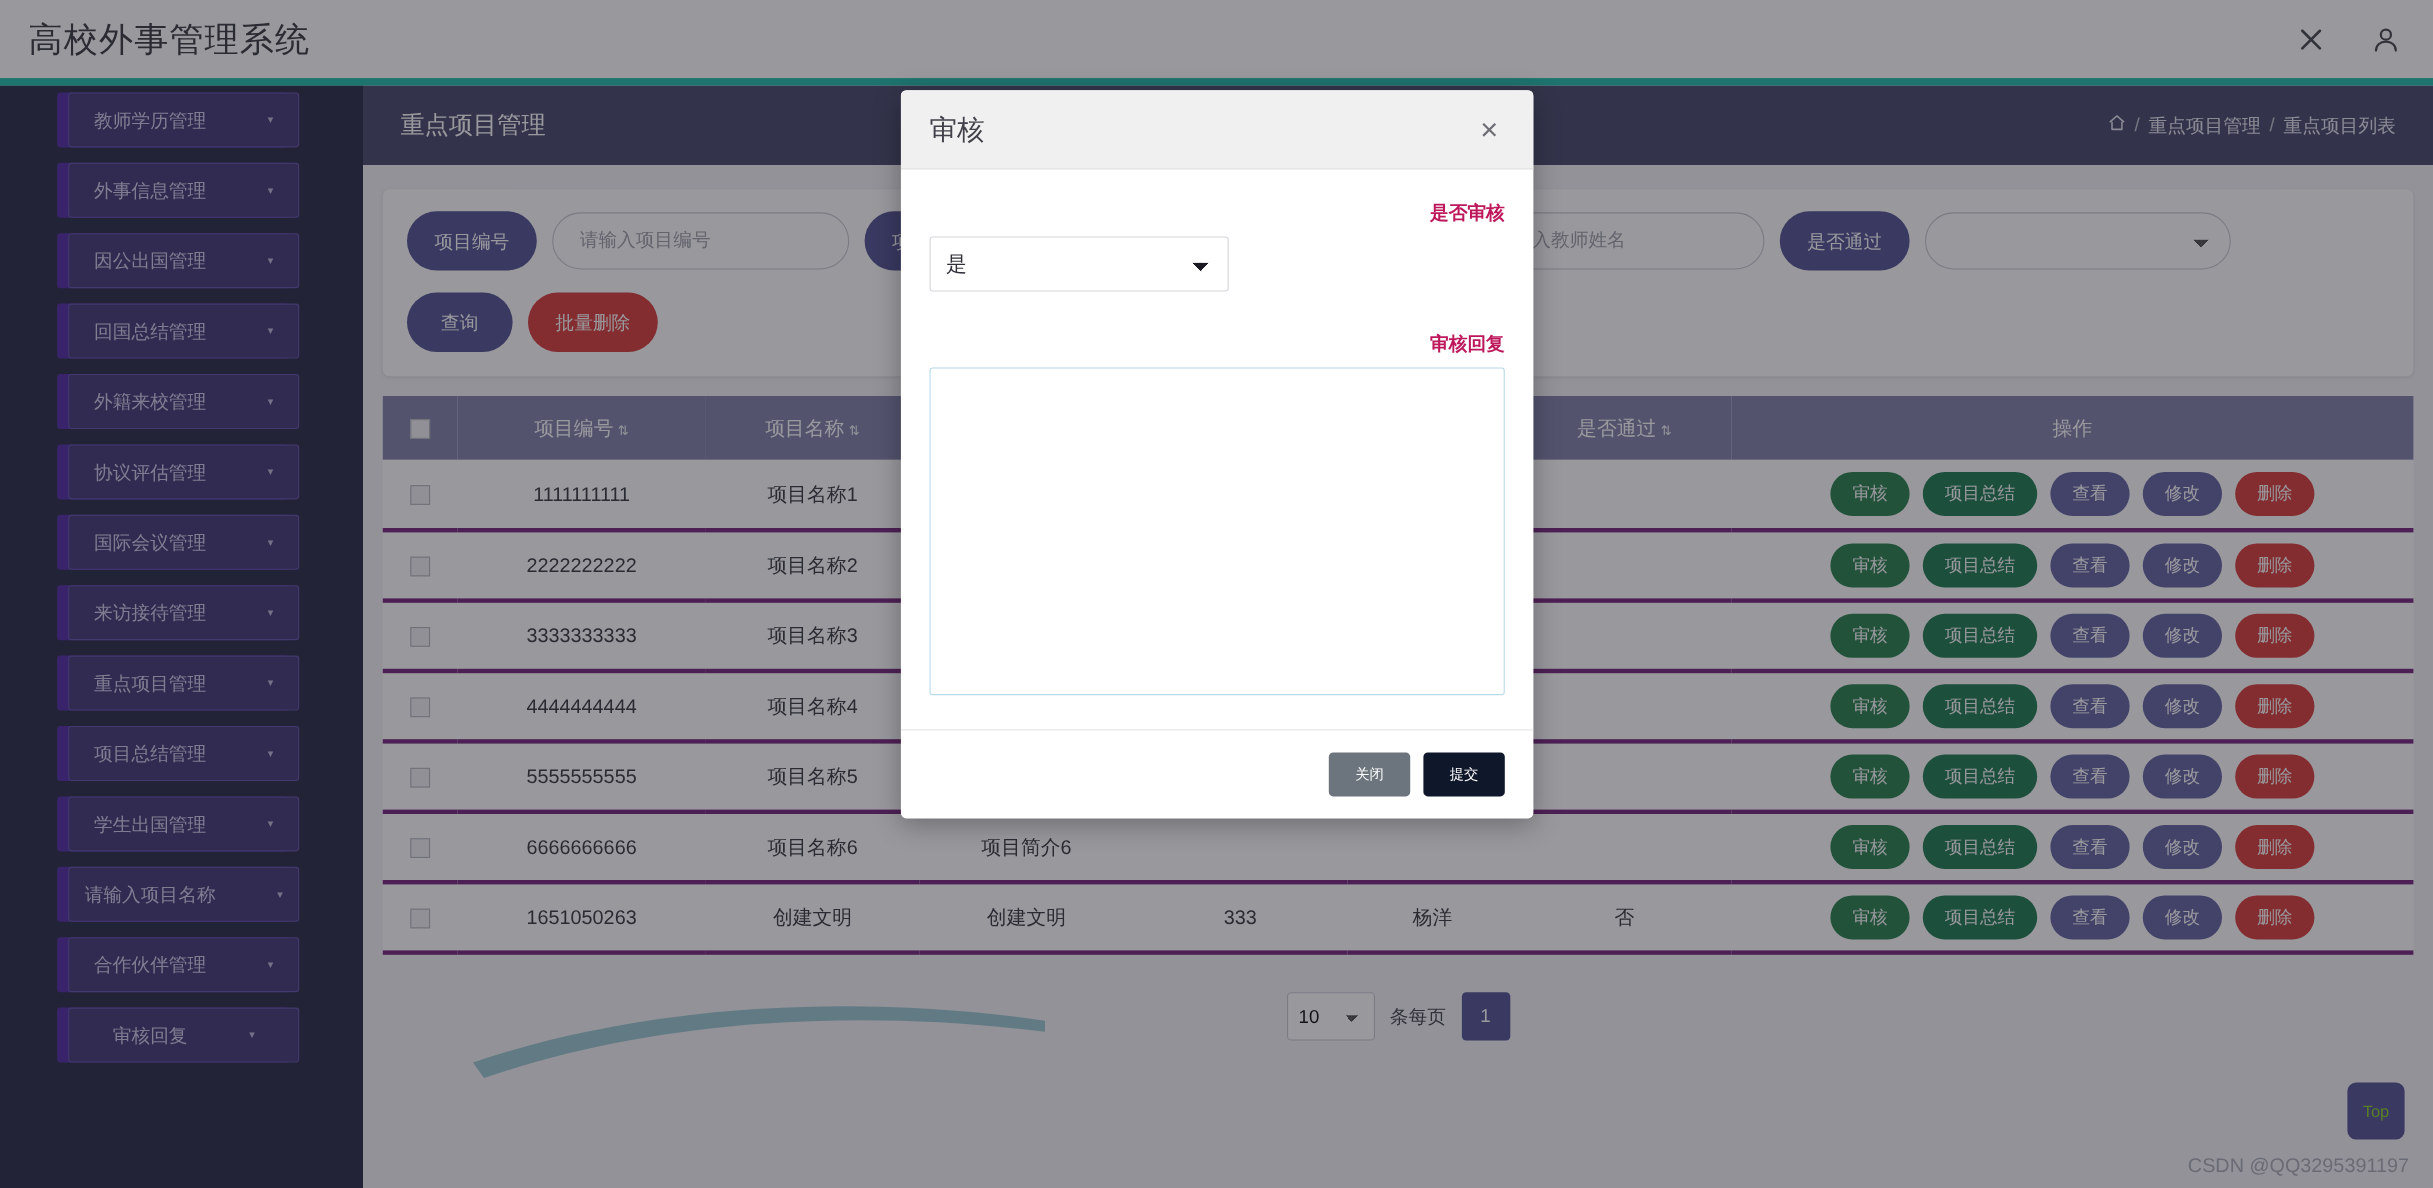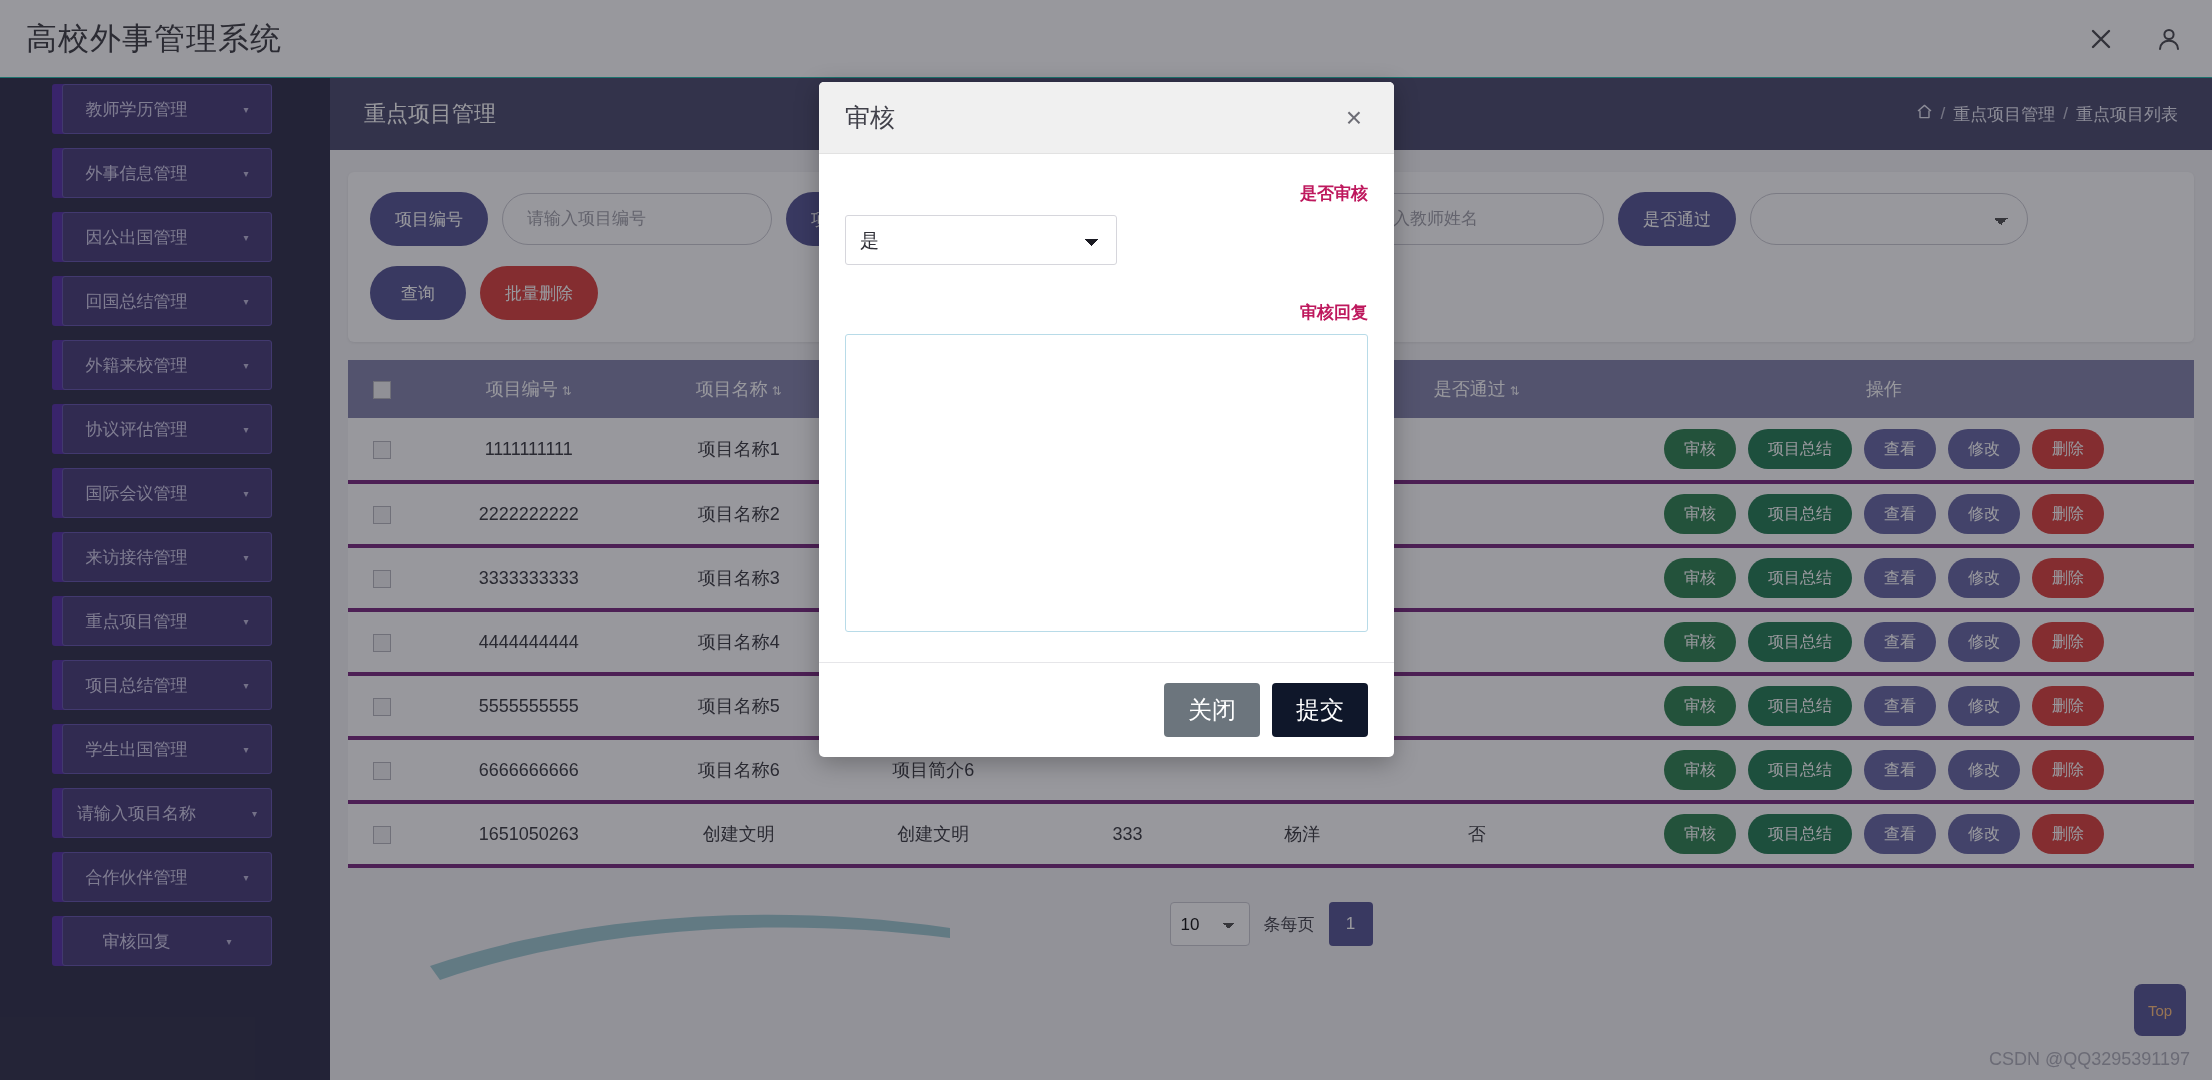--- a/index.html
+++ b/index.html
@@ -15,21 +15,21 @@
   
   #app-layer {
     position: absolute; inset: 0;
     background: #ffffff;
   }
 
   
   .topbar {
     position: absolute; left: 0; top: 0; width: 2212px; height: 78px;
     background: #ffffff;
-    border-bottom: 1px solid #14b8a6;
+    border-bottom: 7px solid #14b8a6;
     display: flex; align-items: center; justify-content: space-between;
     padding: 0 26px;
   }
   .brand { font-size: 31px; color: #2f2f35; letter-spacing: 1px; }
   .topbar-right { display: flex; align-items: center; gap: 34px; }
   .icon-btn { width: 34px; height: 34px; display: flex; align-items: center; justify-content: center; cursor: pointer; color: #3c3c42; }
 
   
   .sidebar {
     position: absolute; left: 0; top: 78px; width: 330px; bottom: 0;
@@ -134,21 +134,21 @@
   .pg-num {
     height: 44px; min-width: 44px; background: #4a4a8c; color: #fff;
     border: none; border-radius: 4px; font-size: 17px; cursor: pointer; font-family: inherit;
   }
   .swoosh { position: absolute; left: 100px; bottom: 96px; width: 520px; height: 90px; overflow: hidden; pointer-events: none; }
 
   
   .top-btn {
     position: absolute; right: 26px; bottom: 44px;
     width: 52px; height: 52px; border-radius: 8px; background: #4a4a8c;
-    color: #fdba74; display: flex; align-items: center; justify-content: center;
+    color: #84cc16; display: flex; align-items: center; justify-content: center;
     font-size: 15px; cursor: pointer;
   }
   .watermark {
     position: absolute; right: 22px; bottom: 10px;
     font-size: 18px; color: #a9a9b4;
   }
 
   
   #backdrop { position: absolute; inset: 0; background: rgba(40,40,50,.48); }
 
@@ -180,21 +180,21 @@
   .fld-gap { height: 36px; }
   .fld-textarea {
     width: 100%; height: 298px; border: 1px solid #b8dbe8; border-radius: 3px;
     background: #fff; resize: none; padding: 12px 14px; font-size: 17px;
     font-family: inherit; outline: none;
   }
   .modal-foot {
     border-top: 1px solid #e6e6e9; padding: 20px 26px;
     display: flex; justify-content: flex-end; gap: 12px;
   }
-  .mbtn { border: none; border-radius: 4px; color: #fff; font-size: 24px; padding: 11px 24px; cursor: pointer; font-family: Liberation Sans, sans-serif; }
+  .mbtn { border: none; border-radius: 4px; color: #fff; font-size: 13px; padding: 11px 24px; cursor: pointer; font-family: Liberation Sans, sans-serif; }
   .mbtn.gray { background: #6c757d; }
   .mbtn.green { background: #0f172a; }
 </style>
 </head>
 <body>
 
 <div id="root">
 
   <div id="app-layer">
 

